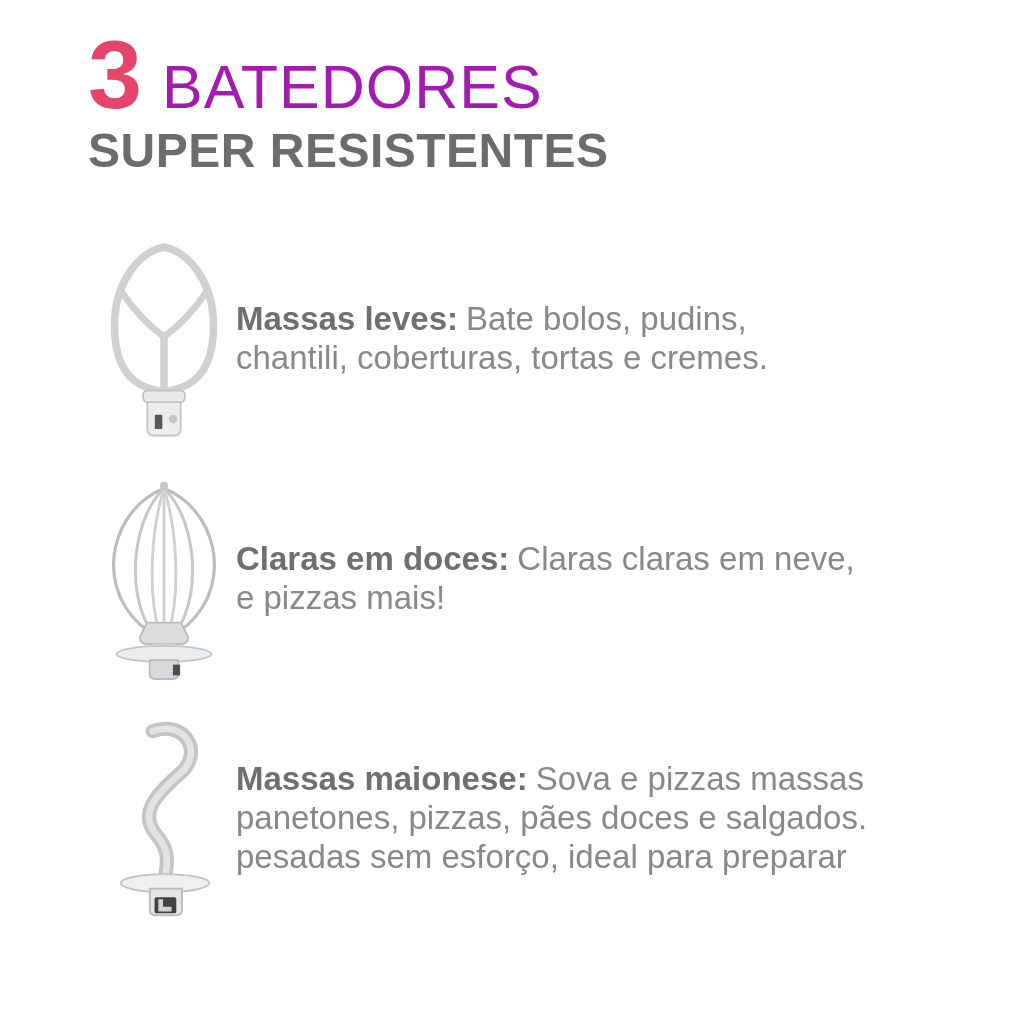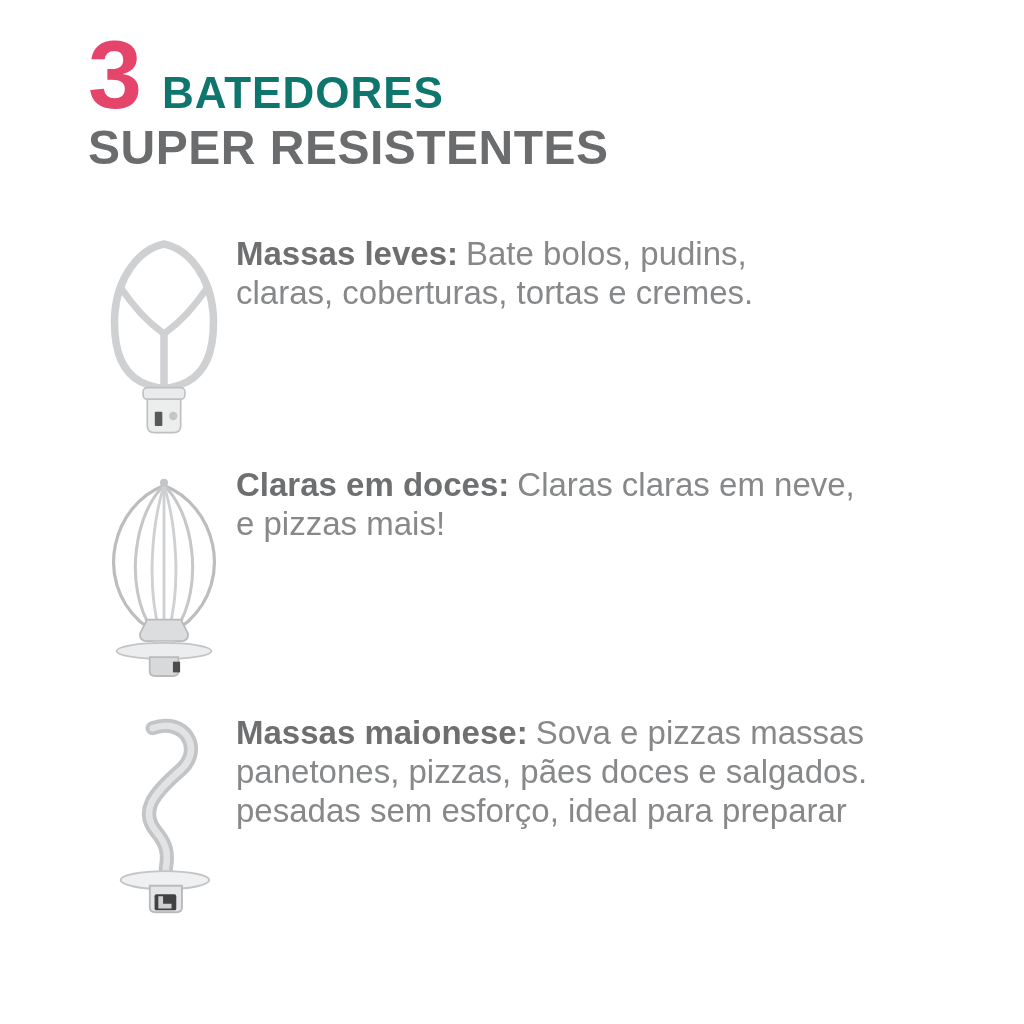--- a/index.html
+++ b/index.html
@@ -15,31 +15,31 @@
     padding:34px 0 0 88px;
   }
   
   .header{line-height:1;}
   .h-line1{display:flex;align-items:baseline;gap:20px;}
   .h-number{
     font-size:97px;font-weight:bold;color:#e5446b;
     letter-spacing:0;line-height:0.84;
   }
   .h-accent{
-    font-size:44px;font-weight:bold;color:#0f766e;
+    font-size:61px;font-weight:normal;color:#a21caf;
     letter-spacing:1px;
   }
   .h-main{
     font-size:48px;font-weight:bold;color:#6b6c6e;
     letter-spacing:0.5px;margin-top:9px;
   }
   
   .items{margin-top:62px;}
   .row{
-    display:flex;
+    display:flex;align-items:center;
     margin-bottom:29px;
   }
   .icon-wrap{
     width:152px;flex:0 0 152px;
     display:flex;justify-content:center;align-items:center;
   }
   .text{
     margin-left:-4px;
     font-size:33px;line-height:39px;color:#87888a;
     white-space:nowrap;
@@ -75,21 +75,21 @@
           <rect x="55" y="184" width="50" height="14" rx="5" fill="#e9eaec" stroke="#bfc0c2" stroke-width="2"></rect>
 
           <path d="M60,198 L100,198 L100,230 Q100,238 91,238 L69,238 Q60,238 60,230 Z" fill="#eceded" stroke="#bfc0c2" stroke-width="2"></path>
 
           <rect x="69" y="213" width="9" height="17" rx="1" fill="#58585a"></rect>
           <circle cx="91" cy="218" r="5" fill="#c4c5c7"></circle>
         </svg>
       </div>
       <div class="text">
         <span class="lbl">Massas leves:</span><span>Bate bolos, pudins,</span>
-        <span class="bl">claras, coberturas, tortas e cremes.</span>
+        <span class="bl">chantili, coberturas, tortas e cremes.</span>
       </div>
     </div>
 
     <div class="row">
       <div class="icon-wrap">
         <svg width="158" height="219" viewBox="0 0 170 235">
 
           <path d="M85,18 C28,40 6,122 58,170 C68,178 77,181 85,182" fill="none" stroke="#bcbdbf" stroke-width="3.6"></path>
           <path d="M85,18 C142,40 164,122 112,170 C102,178 93,181 85,182" fill="none" stroke="#bcbdbf" stroke-width="3.6"></path>
           <path d="M85,18 C54,46 38,128 72,180" fill="none" stroke="#c6c7c9" stroke-width="3.4"></path>

